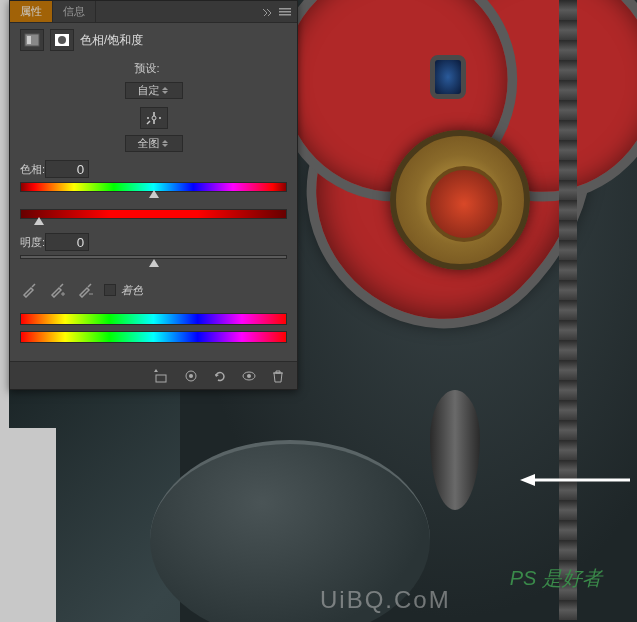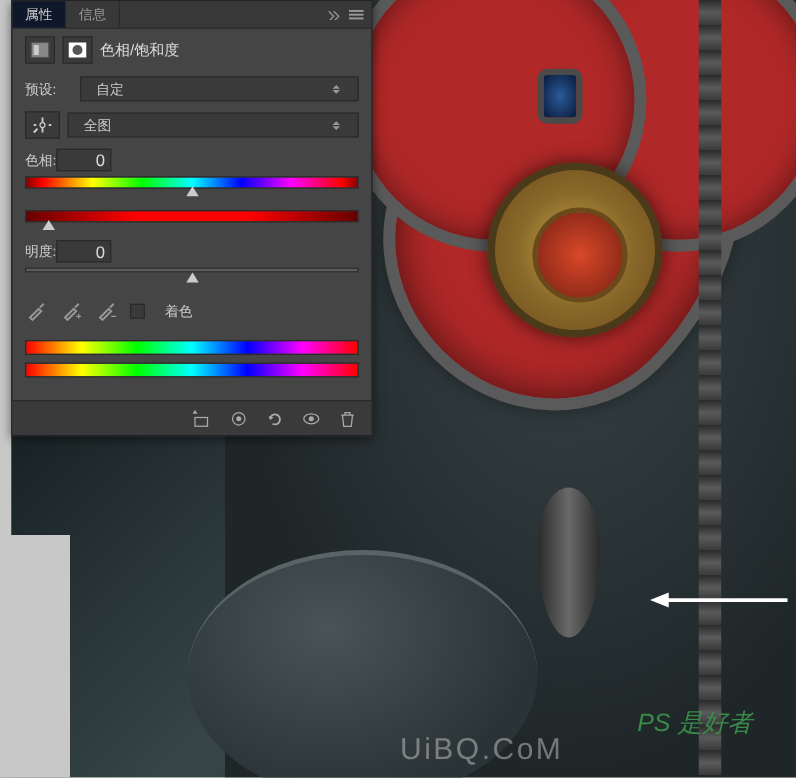--- a/index.html
+++ b/index.html
@@ -15,48 +15,48 @@
     .gem { position: absolute; left: 250px; top: 55px; width: 36px; height: 44px; background: radial-gradient(ellipse, #2a5a9a 0%, #0a1a3a 100%); border: 5px solid #4a4a4a; border-radius: 8px; z-index: 6; }
     .chain { position: absolute; right: 60px; top: 0; width: 18px; height: 620px; background: repeating-linear-gradient(0deg, #3a3a3a 0px, #5a5a5a 10px, #2a2a2a 20px); z-index: 2; }
     .pendant-base { position: absolute; left: 250px; top: 390px; width: 50px; height: 120px; background: linear-gradient(90deg, #2a2a2a, #6a6a6a, #2a2a2a); border-radius: 50% 50% 50% 50% / 40% 40% 60% 60%; z-index: 3; }
     .annotation-arrow { position: absolute; left: 340px; top: 470px; z-index: 10; }
     .disc-ornament { position: absolute; left: -30px; top: 440px; width: 280px; height: 200px; background: radial-gradient(ellipse at 40% 30%, #4a5456 0%, #2a3436 70%); border-radius: 50%; z-index: 1; border-top: 4px solid #5a6466; }
     .watermark { position: absolute; left: 140px; bottom: 8px; font-size: 24px; color: rgba(200,200,200,0.5); font-family: Arial; letter-spacing: 2px; z-index: 20; }
     .watermark-ps { position: absolute; right: 35px; bottom: 30px; font-size: 20px; color: #3a8a4a; z-index: 20; font-style: italic; }
 
     .panel { position: absolute; left: 9px; top: 0; width: 289px; background: #454545; border: 1px solid #222; box-shadow: 0 2px 8px rgba(0,0,0,0.5); z-index: 100; }
     .tab-bar { height: 22px; background: #383838; display: flex; align-items: center; border-bottom: 1px solid #2a2a2a; }
-    .tab { padding: 3px 10px; height: 100%; display: flex; align-items: center; background: #0f172a; border-right: 1px solid #2a2a2a; cursor: pointer; font-size: 11px; }
+    .tab { padding: 3px 10px; height: 100%; display: flex; align-items: center; background: #a16207; border-right: 1px solid #2a2a2a; cursor: pointer; font-size: 11px; }
     .tab.inactive { background: #383838; color: #999; }
     .tab-icons { margin-left: auto; display: flex; gap: 2px; padding-right: 4px; }
     .tab-icon-btn { width: 16px; height: 16px; display: flex; align-items: center; justify-content: center; cursor: pointer; color: #999; }
 
     .panel-header { padding: 6px 10px; display: flex; align-items: center; gap: 6px; }
     .icon-btn-small { width: 24px; height: 22px; background: #3a3a3a; border: 1px solid #2a2a2a; display: flex; align-items: center; justify-content: center; cursor: pointer; }
     .header-title { font-size: 12px; color: #ddd; }
 
-    .row { padding: 4px 10px; display: flex; align-items: center; gap: 6px; }
+    .row { padding: 4px 10px; display: flex; align-items: center; gap: 6px; flex-direction: column; }
     .row-label { width: 38px; color: #ccc; }
     .dropdown { flex: 1; height: 20px; background: #3a3a3a; border: 1px solid #2a2a2a; display: flex; align-items: center; padding: 0 12px; justify-content: space-between; cursor: pointer; }
     .dropdown-arrows { width: 10px; display: flex; flex-direction: column; align-items: center; gap: 1px; }
     .dropdown-arrows::before { content: ''; border-left: 3px solid transparent; border-right: 3px solid transparent; border-bottom: 3px solid #999; }
     .dropdown-arrows::after { content: ''; border-left: 3px solid transparent; border-right: 3px solid transparent; border-top: 3px solid #999; }
 
     .slider-row { padding: 4px 10px 8px; }
     .slider-labels { display: flex; justify-content: flex-start; align-items: center; margin-bottom: 4px; }
     .slider-value { width: 44px; height: 18px; background: #3a3a3a; border: 1px solid #2a2a2a; text-align: right; padding: 2px 4px; color: #ddd; }
     .slider-track { height: 12px; position: relative; margin-top: 3px; }
     .hue-marks { height: 10px; background: linear-gradient(90deg, #880000 0%, #ff0000 5%, #ffff00 20%, #00ff00 35%, #00ffff 50%, #0000ff 65%, #ff00ff 80%, #ff0000 95%, #880000 100%); border: 1px solid #2a2a2a; }
     .gray-track { height: 4px; background: #5a5a5a; border: 1px solid #2a2a2a; margin-top: 3px; }
     .sat-track { height: 10px; background: linear-gradient(90deg, #660000, #ff0000, #ff0000, #660000); border: 1px solid #2a2a2a; }
     .slider-thumb { position: absolute; top: 8px; width: 0; height: 0; border-left: 5px solid transparent; border-right: 5px solid transparent; border-bottom: 8px solid #ccc; transform: translateX(-5px); cursor: pointer; }
 
     .eyedropper-row { padding: 6px 10px; display: flex; align-items: center; gap: 10px; }
     .eyedropper-icon { width: 18px; height: 18px; cursor: pointer; display: flex; align-items: center; justify-content: center; }
-    .checkbox-wrap { display: flex; align-items: center; gap: 16px; }
+    .checkbox-wrap { display: flex; align-items: center; gap: 5px; font-style: italic; }
     .checkbox { width: 12px; height: 12px; border: 1px solid #2a2a2a; background: #3a3a3a; cursor: pointer; }
 
     .spectrum-bars { padding: 8px 10px 12px; }
     .spectrum { height: 12px; background: linear-gradient(90deg, #ff0000, #ffff00, #00ff00, #00ffff, #0000ff, #ff00ff, #ff0000); border: 1px solid #2a2a2a; margin-bottom: 6px; }
 
     .panel-footer { height: 28px; background: #3a3a3a; border-top: 1px solid #2a2a2a; display: flex; align-items: center; justify-content: flex-end; gap: 3px; padding: 0 6px; }
     .footer-btn { width: 26px; height: 20px; display: flex; align-items: center; justify-content: center; cursor: pointer; color: #aaa; }
     .left-gray { position: absolute; left: 0; top: 0; width: 9px; height: 622px; background: #c8c8c8; z-index: 50; }
     .bottom-gray { position: absolute; left: 0; top: 428px; width: 56px; height: 194px; background: #c8c8c8; z-index: 50; }
   </style>

